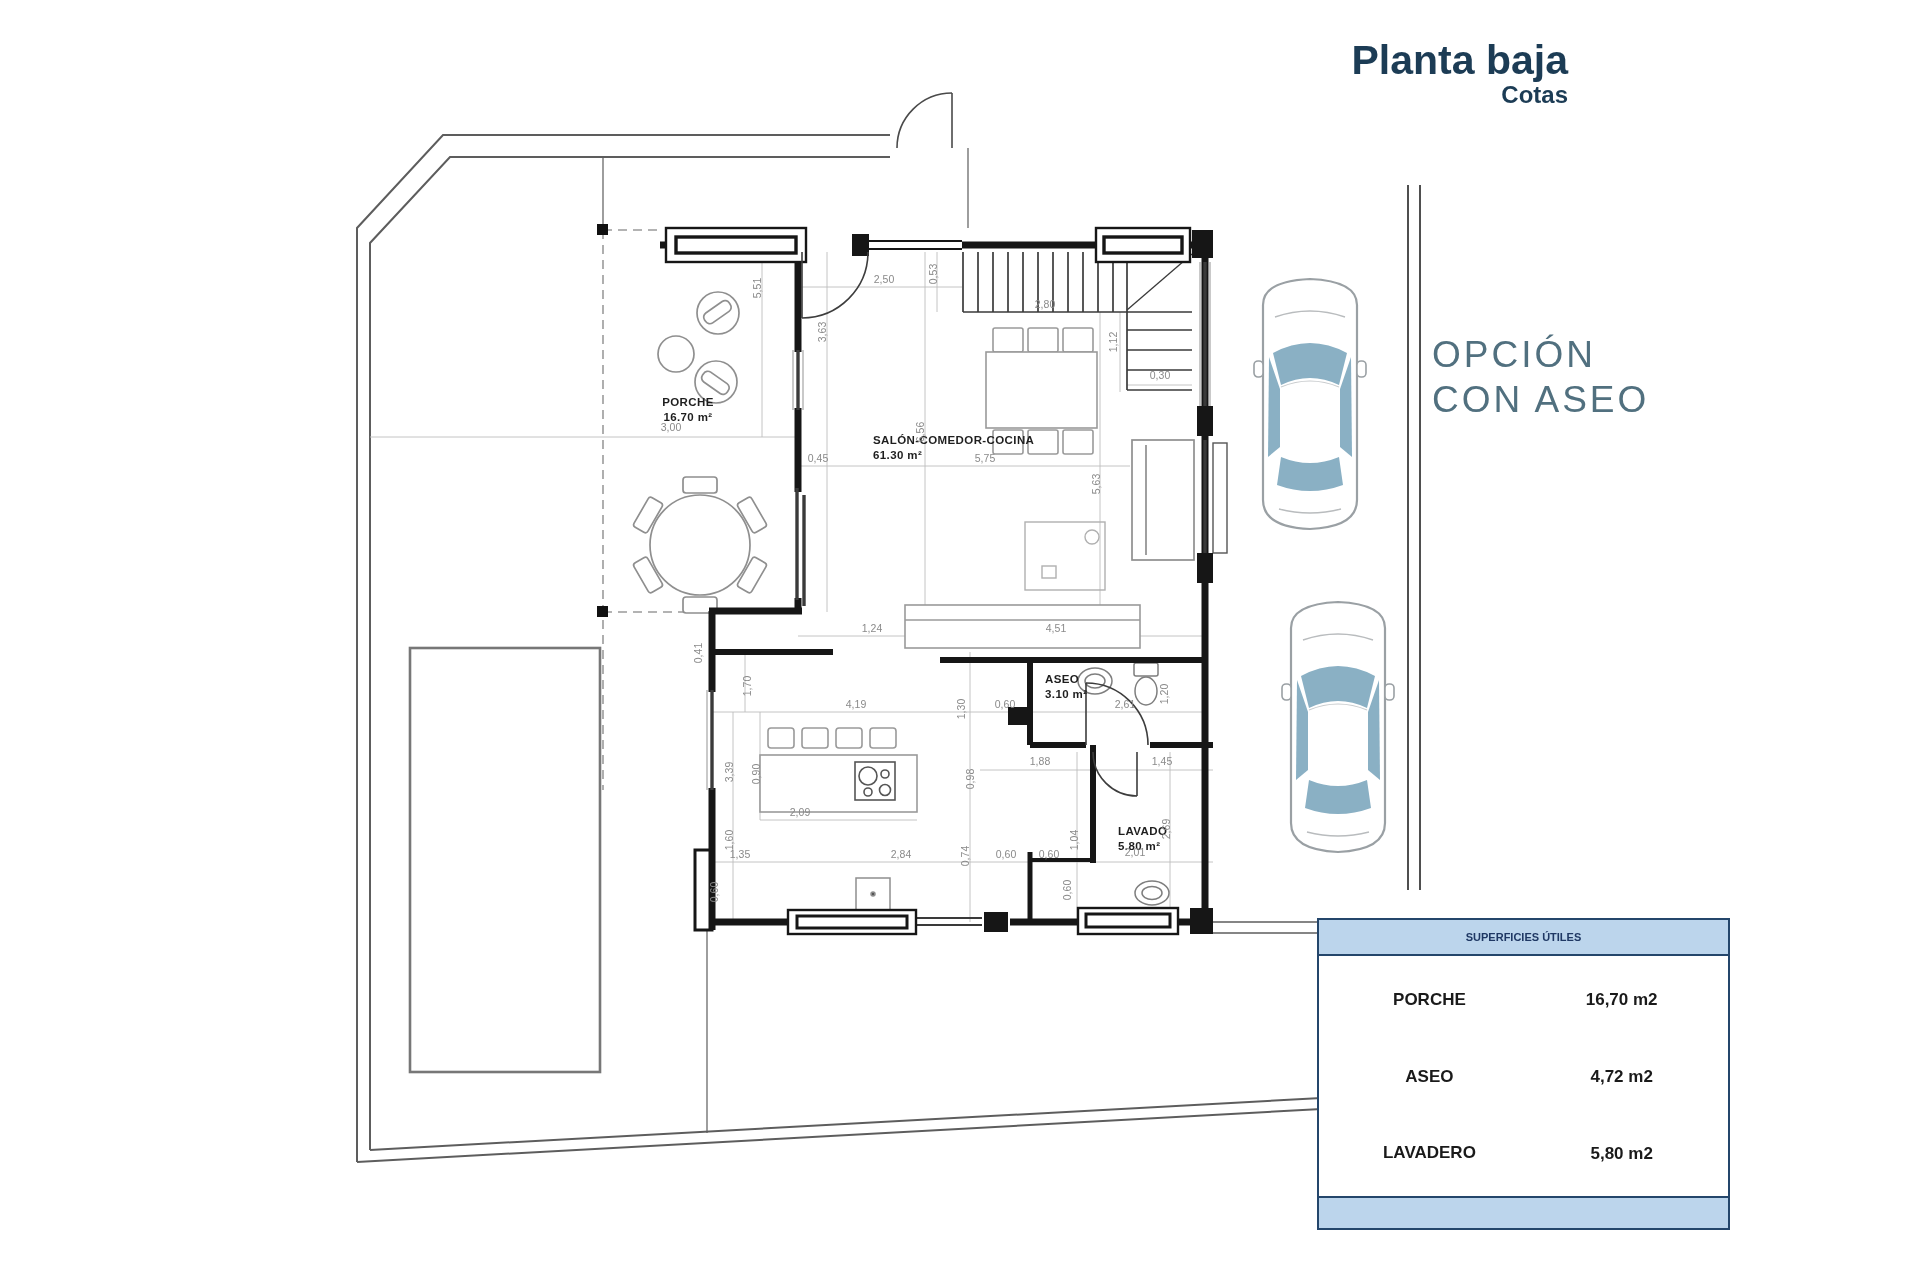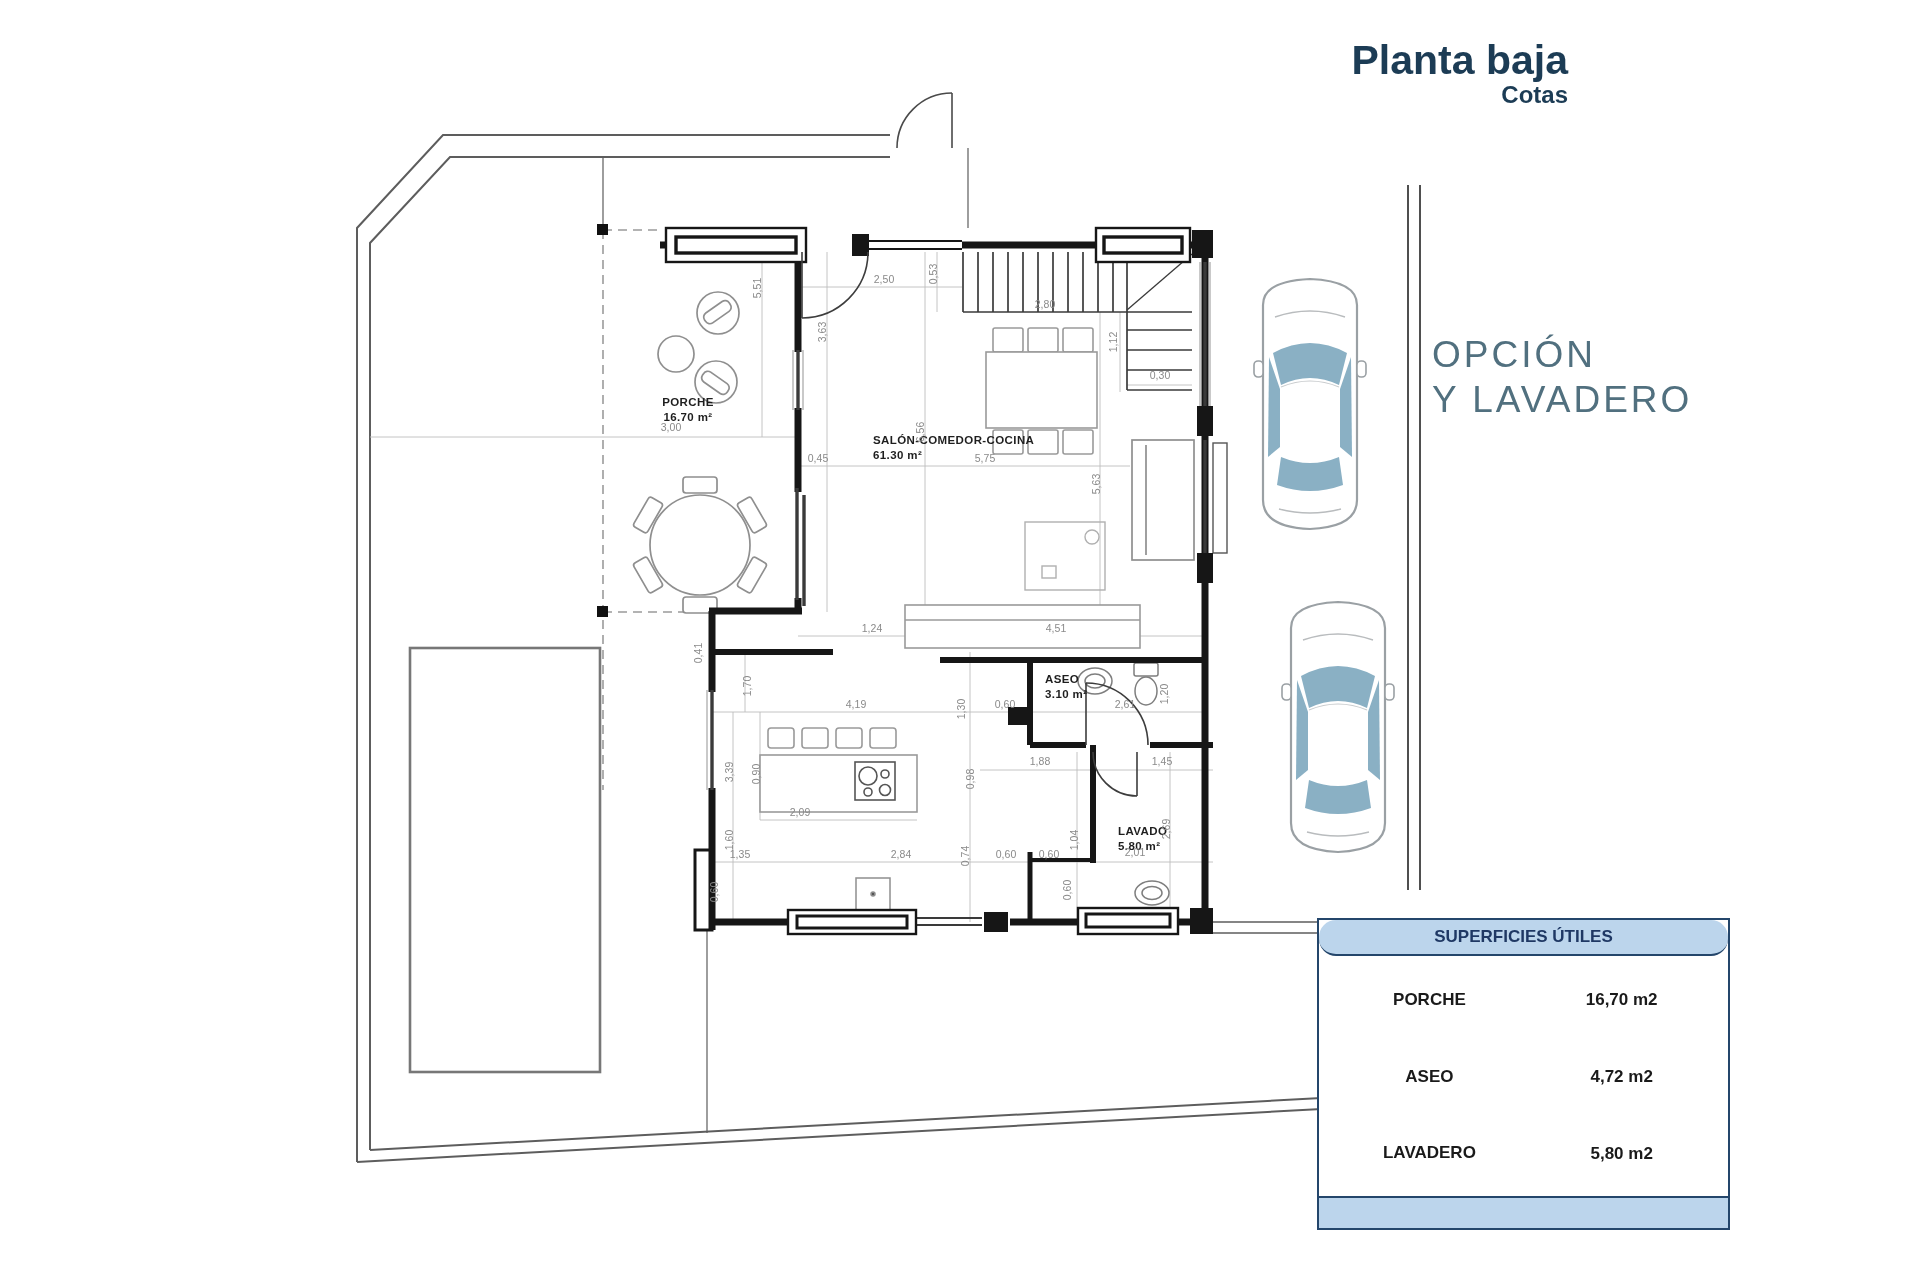--- a/index.html
+++ b/index.html
@@ -9,21 +9,21 @@
   #plan-header{position:absolute;right:164px;top:38px;text-align:right;line-height:1.08;}
   #plan-header .t1{font-size:41px;font-weight:bold;}
   #plan-header .t2{font-size:24px;font-weight:bold;}
   #option-note{position:absolute;left:1432px;top:332px;font-weight:300;
                font-size:37px;letter-spacing:3px;line-height:1.22;}
   
   #areas-table{position:absolute;left:1317px;top:918px;width:413px;height:312px;
                background:#fff;border:2px solid #24466b;box-sizing:border-box;
                display:flex;flex-direction:column;}
   #areas-table .hdr{height:34px;display:flex;align-items:center;justify-content:center;
-                    border-bottom:2px solid #24466b;font-weight:bold;font-size:17px;border-radius:17px;}
+                    border-bottom:2px solid #24466b;font-weight:bold;font-size:11px;}
   #areas-table .rows{flex:1;display:flex;flex-direction:column;justify-content:space-around;
                      padding:6px 0 4px 0;border-bottom:2px solid #24466b;}
   .arow{display:flex;align-items:center;font-weight:bold;font-size:17px;color:#1a1a1a;}
   .arow .lbl{width:54%;text-align:center;line-height:1.35;}
   .arow .val{width:40%;text-align:center;}
   #areas-table .ftr{height:30px;}
   
   svg text{font-family:"Liberation Sans", sans-serif;}
   .dimtxt{font-size:10.5px;fill:#8a8a8a;}
   .roomtxt{font-size:11.5px;font-weight:bold;fill:#1e1e1e;letter-spacing:.4px;}
@@ -33,21 +33,21 @@
 
 <div id="stage">
 
   <div id="plan-header" style="color: rgb(28, 60, 85);">
     <div class="t1">Planta baja</div>
     <div class="t2">Cotas</div>
   </div>
 
   <div id="option-note" style="color: rgb(81, 112, 127);">
       <div>OPCIÓN</div>
-      <div>Y LAVADERO</div>
+      <div>CON ASEO</div>
     </div>
 
   <svg id="plan" width="1920" height="1280" viewBox="0 0 1920 1280" style="position:absolute;left:0;top:0">
 
     <g stroke="#5d5d5d" stroke-width="2" fill="none">
       <path d="M357,1162 L357,228 L443,135 L890,135"></path>
       <path d="M370,1150 L370,243 L450,157 L890,157"></path>
       <path d="M357,1162 L1340,1108"></path>
       <path d="M370,1150 L1340,1097"></path>
       <path d="M1213,922 H1730" stroke-width="1.4"></path>

